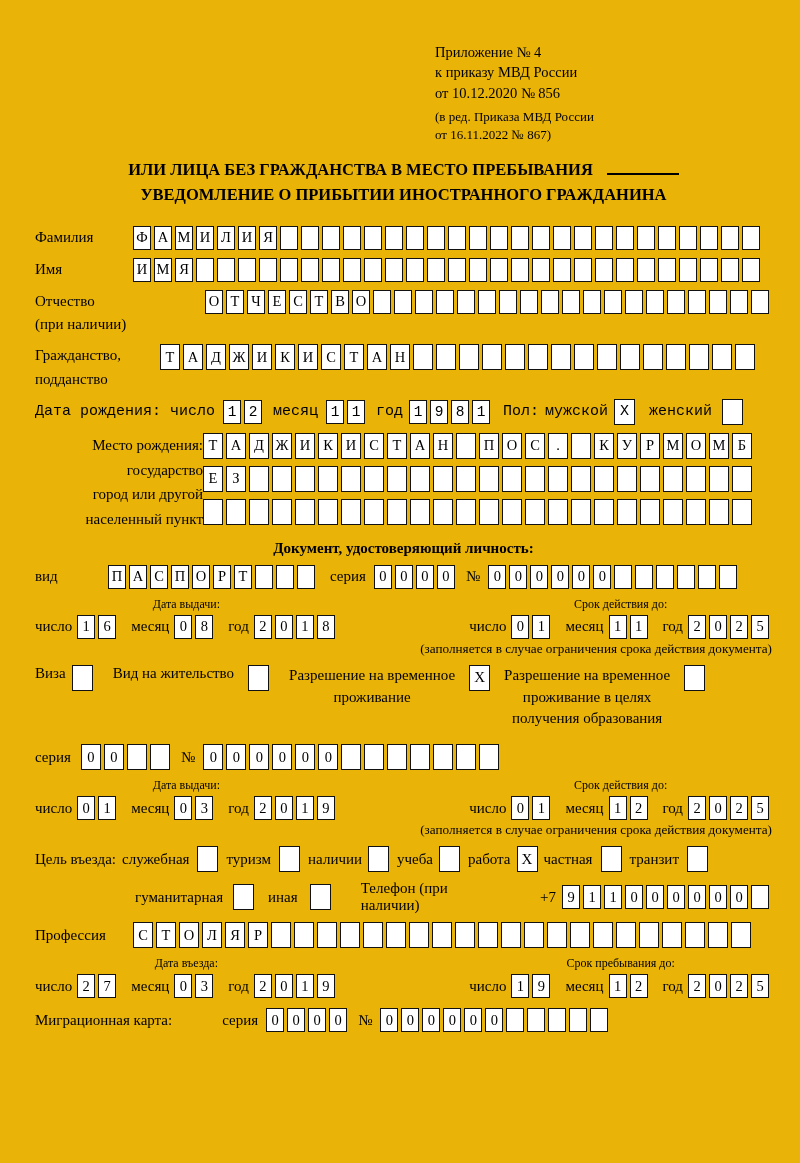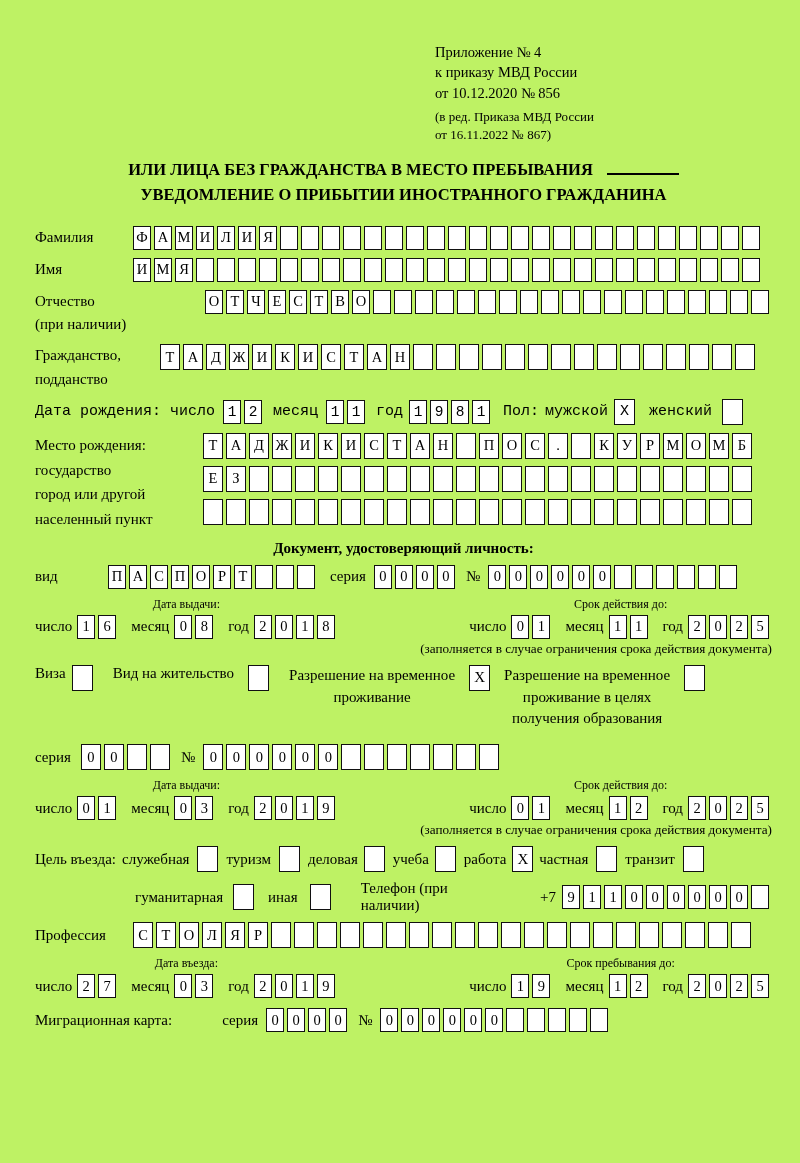--- a/index.html
+++ b/index.html
@@ -1,18 +1,18 @@
 <!DOCTYPE html>
 <html><head>
 <meta charset="utf-8">
 <style>
   html,body{margin:0;padding:0;background:#fff;}
   .page{
     width:800px;height:1163px;box-sizing:border-box;
-    padding:42px 28px 20px 35px;background:#bef264;color:#000;
+    padding:42px 28px 20px 35px;background:#eab308;color:#000;
     font-family:"Liberation Serif","DejaVu Serif",serif;
     overflow:hidden;position:relative;
   }
   
   .appendix{margin-left:400px;font-size:14.5px;line-height:1.4;}
   .amendment{margin-left:400px;font-size:13px;line-height:1.4;margin-top:5px;}
   .forma{font-weight:bold;text-align:right;padding-right:32px;margin-top:22px;font-size:15.5px;letter-spacing:.5px;}
   .title{text-align:center;font-weight:bold;font-size:16.5px;margin-top:14px;line-height:1.5;}
   .blank-line{display:inline-block;width:72px;border-bottom:2px solid #000;margin-left:14px;height:14px;}
   .section1{font-weight:bold;font-size:15.8px;margin-top:26px;white-space:nowrap;}
@@ -236,21 +236,21 @@
           <span class="cell">8</span>
           <span class="cell">1</span>
         </div>
       <span class="ml10">Пол:</span>
       <span class="ml6 mr6">мужской</span>
       <span class="cb">X</span>
       <span class="ml14 mr10">женский</span>
       <span class="cb"></span>
     </div>
 
-    <div class="frow top" style="margin-top:6px;">
+    <div class="frow top" style="margin-top:6px;text-align:right;">
       <div class="flabel w168" style="line-height:1.65;">
         <div>Место рождения:</div>
         <div>государство</div>
         <div>город или другой</div>
         <div>населенный пункт</div>
       </div>
       <div class="birthcells">
         <div class="cellrow lg">
             <span class="cell">Т</span>
             <span class="cell">А</span>
@@ -512,21 +512,21 @@
       </div>
     </div>
     <div class="note">(заполняется в случае ограничения срока действия документа)</div>
 
     <div class="frow" style="margin-top:4px;">
       <span>Цель въезда:</span>
       <span class="ml6">служебная</span>
       <span class="cb ml8"></span>
       <span class="ml8">туризм</span>
       <span class="cb ml8"></span>
-      <span class="ml8">деловая</span>
+      <span class="ml8">наличии</span>
       <span class="cb ml6"></span>
       <span class="ml8">учеба</span>
       <span class="cb ml6"></span>
       <span class="ml8">работа</span>
       <span class="cb ml6">X</span>
       <span class="ml6">частная</span>
       <span class="cb ml8"></span>
       <span class="ml8">транзит</span>
       <span class="cb ml8"></span>
     </div>

